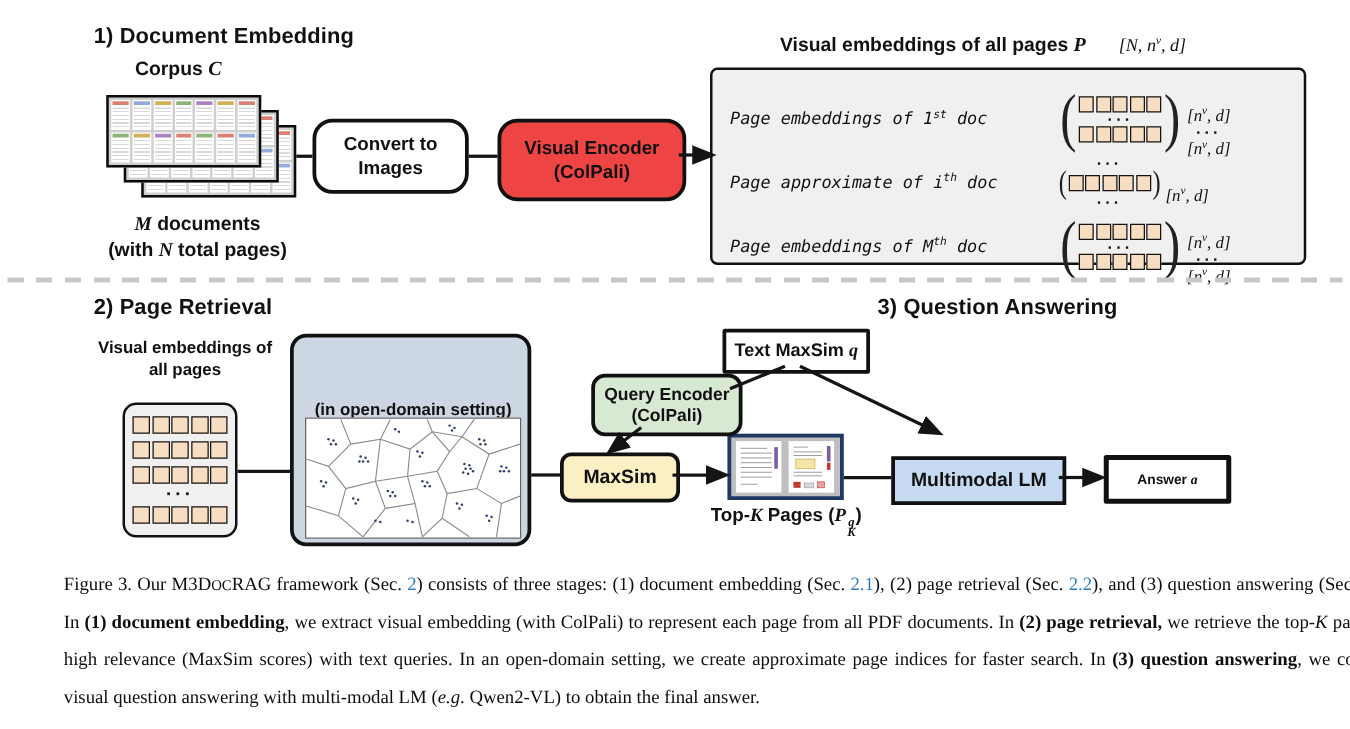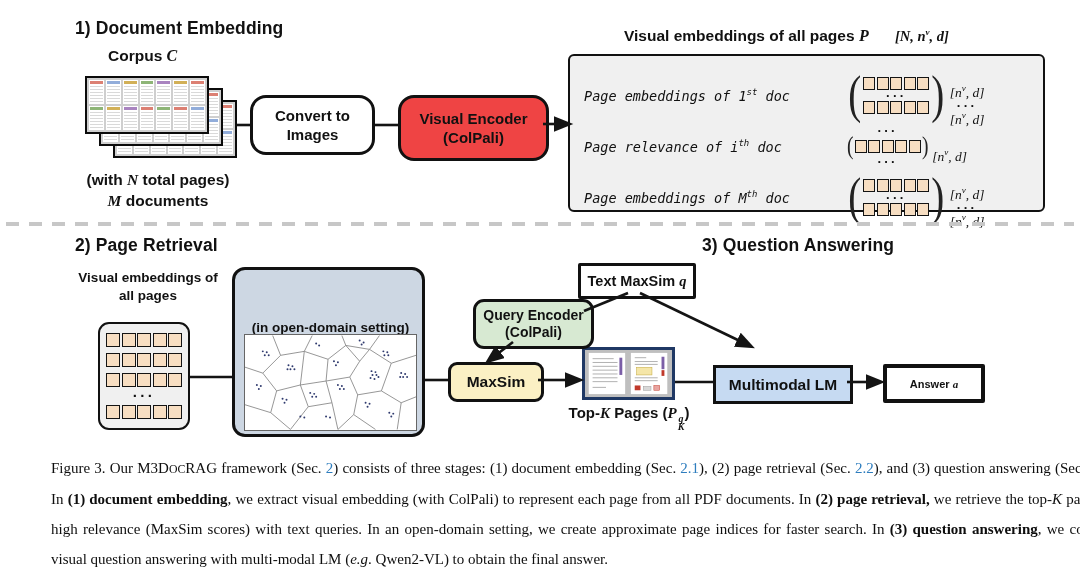--- a/index.html
+++ b/index.html
@@ -129,36 +129,36 @@
         <i></i>
         <i></i>
         <i></i>
         <i></i>
         <i></i>
         <i></i>
       </div>
   </div>
 
   <div class="abs" style="left:58px;top:169px;width:200px;text-align:center;font-weight:bold;font-size:15.5px;line-height:21px;">
+    <div><span class="mathv">M</span><span> documents</span></div>
     <div><span>(with </span><span class="mathv">N</span><span> total pages)</span></div>
-    <div><span class="mathv">M</span><span> documents</span></div>
   </div>
 
   <div class="node" style="left:250px;top:95px;width:125px;height:60px;font-size:15px;line-height:19px;padding:0 14px;box-sizing:border-box;">Convert to Images</div>
 
   <div class="node" style="left:398px;top:95px;width:145px;height:60px;font-size:15px;line-height:19px;background:#ef4444;">
     <div>
         <div>Visual Encoder</div>
         <div>(ColPali)</div>
       </div>
   </div>
 
   <div class="abs" style="left:624px;top:27px;font-weight:bold;font-size:15.5px;white-space:nowrap;">
     <span>Visual embeddings of all pages </span><span class="mathv" style="font-size:16px;">P</span>
-    <span class="dim" style="font-weight:bold;margin-left:22px;font-size:14.5px;"><span>[N, n</span><sup class="sm">v</sup><span>, d]</span></span>
+    <span class="dim" style="font-weight:normal;margin-left:22px;font-size:14.5px;"><span>[N, n</span><sup class="sm">v</sup><span>, d]</span></span>
   </div>
 
   <div class="embedbox">
 
     <div class="erow">
       <div class="lbl"><span>Page embeddings of 1</span><sup class="sm">st</sup><span> doc</span></div>
       <span class="paren tall">(</span>
       <div class="stackcol">
         <span class="strip">
             <b></b>
@@ -178,21 +178,21 @@
       </div>
       <span class="paren tall">)</span>
       <div class="dimcol">
         <span class="dim"><span>[n</span><sup class="sm">v</sup><span>, d]</span></span>
         <span class="dots" style="align-self:center;">···</span>
         <span class="dim"><span>[n</span><sup class="sm">v</sup><span>, d]</span></span>
       </div>
     </div>
 
     <div class="erow">
-      <div class="lbl"><span>Page relevance of i</span><sup class="sm">th</sup><span> doc</span></div>
+      <div class="lbl"><span>Page approximate of i</span><sup class="sm">th</sup><span> doc</span></div>
       <div class="stackcol" style="gap:1px;">
         <span class="dots">···</span>
         <span style="display:flex;align-items:center;">
           <span class="paren short">(</span>
           <span class="strip">
               <b></b>
               <b></b>
               <b></b>
               <b></b>
               <b></b>

